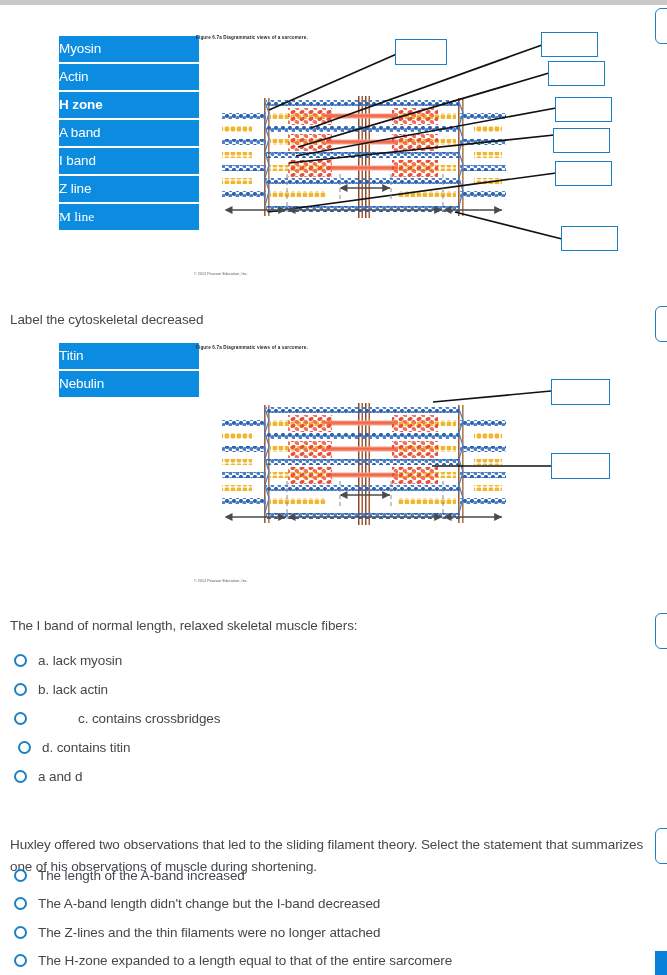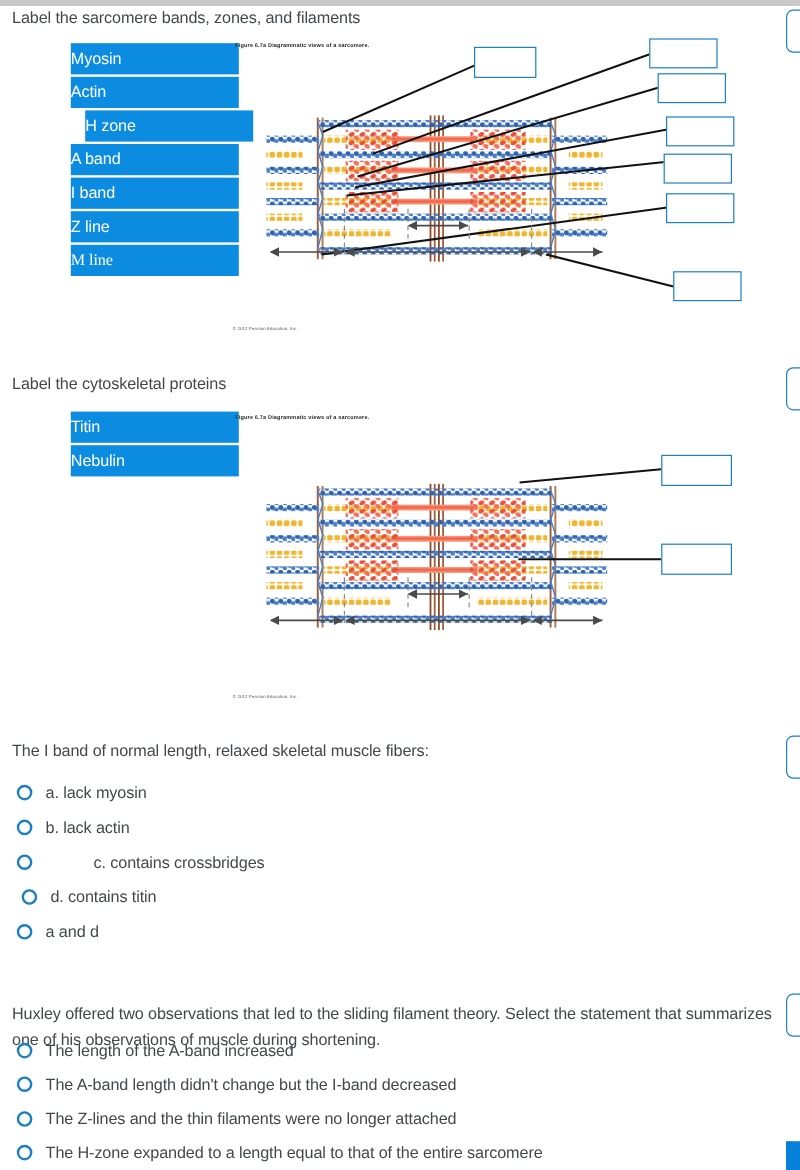--- a/index.html
+++ b/index.html
@@ -103,25 +103,24 @@
   .figure { position:absolute; z-index:1; }
   .fig-svg { display:block; }
 </style>
 </head>
 <body>
 
 <div class="page">
 
   <div class="topbar"></div>
 
-  <div class="q-text" style="left:10px; top:6px;">Label the sarcomere bands, zones, and filaments</div>
 
   <div class="chip" style="left:59px; top:36px;">Myosin</div>
   <div class="chip" style="left:59px; top:64px;">Actin</div>
-  <div class="chip" style="left:71px; top:92px;">H zone</div>
+  <div class="chip" style="left:59px; top:92px;font-weight:bold;">H zone</div>
   <div class="chip" style="left:59px; top:120px;">A band</div>
   <div class="chip" style="left:59px; top:176px;">Z line</div>
   <div class="chip" style="left:59px; top:148px;">I band</div>
   <div class="chip" style="left:59px; top:204px;font-family:Liberation Serif, serif;">M line</div>
 
   <div class="fig-cap" style="left:196px; top:35px;">Figure 6.7a  Diagrammatic views of a sarcomere.</div>
   <div class="copyright" style="left:194px; top:272px;">© 2012 Pearson Education, Inc.</div>
 
   <svg class="leaders" width="667" height="260" style="top:20px;">
     <g stroke="#111111" stroke-width="1.7" fill="none">
@@ -249,21 +248,21 @@
   </svg>
 
   <div class="dropbox" style="left:395px; top:39px;  width:52px; height:26px;"></div>
   <div class="dropbox" style="left:541px; top:32px;  width:57px; height:25px;"></div>
   <div class="dropbox" style="left:548px; top:61px;  width:57px; height:25px;"></div>
   <div class="dropbox" style="left:555px; top:97px;  width:57px; height:25px;"></div>
   <div class="dropbox" style="left:553px; top:128px; width:57px; height:25px;"></div>
   <div class="dropbox" style="left:555px; top:161px; width:57px; height:25px;"></div>
   <div class="dropbox" style="left:561px; top:226px; width:57px; height:25px;"></div>
 
-  <div class="q-text" style="left:10px; top:311px;">Label the cytoskeletal proteins</div>
+  <div class="q-text" style="left:10px; top:311px;">Label the cytoskeletal decreased</div>
 
   <div class="chip" style="left:59px; top:343px;">Titin</div>
   <div class="chip" style="left:59px; top:371px;">Nebulin</div>
 
   <div class="fig-cap" style="left:196px; top:345px;">Figure 6.7a  Diagrammatic views of a sarcomere.</div>
   <div class="copyright" style="left:194px; top:579px;">© 2012 Pearson Education, Inc.</div>
 
   <svg class="leaders" width="667" height="200" style="top:380px;">
     <g stroke="#111111" stroke-width="1.7" fill="none">
       <line x1="433" y1="22" x2="551" y2="11"></line>

